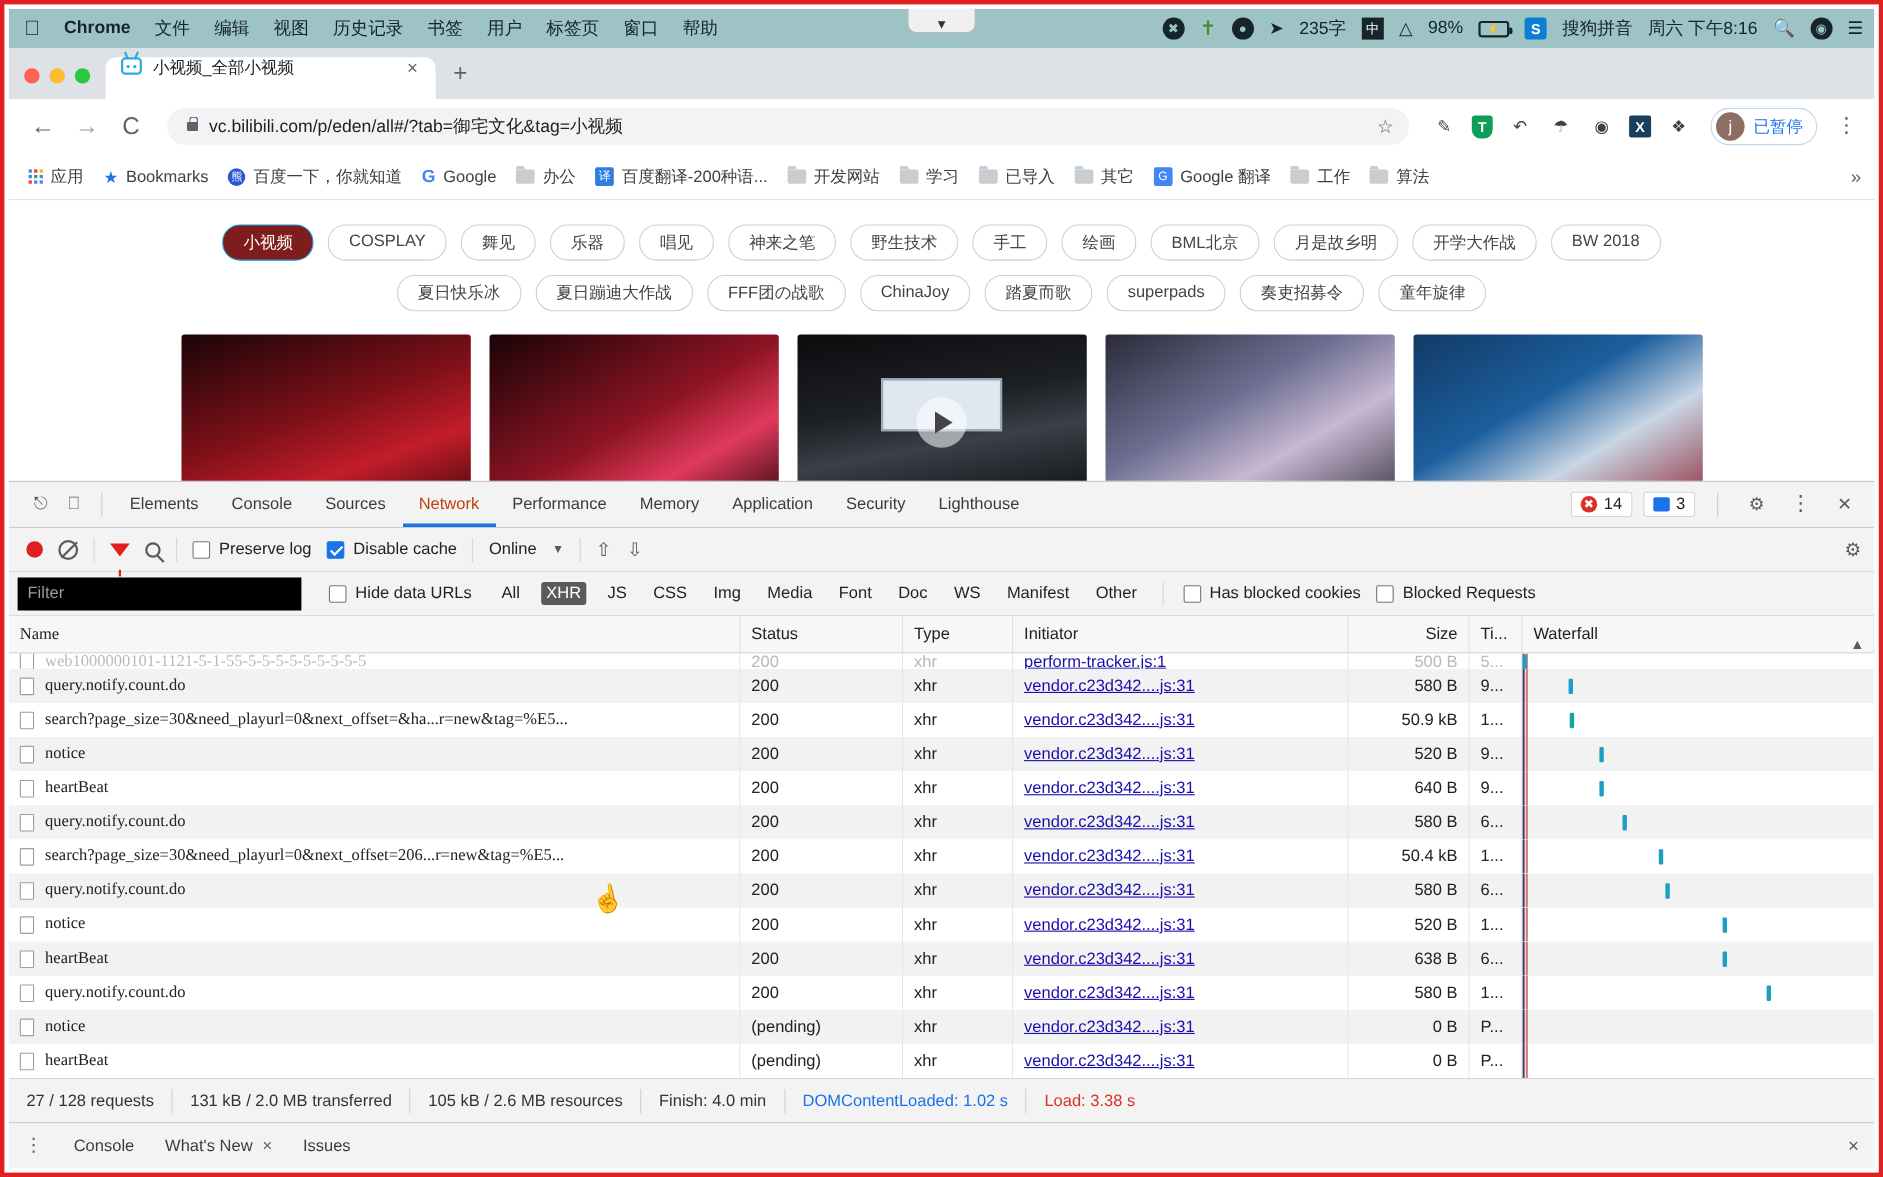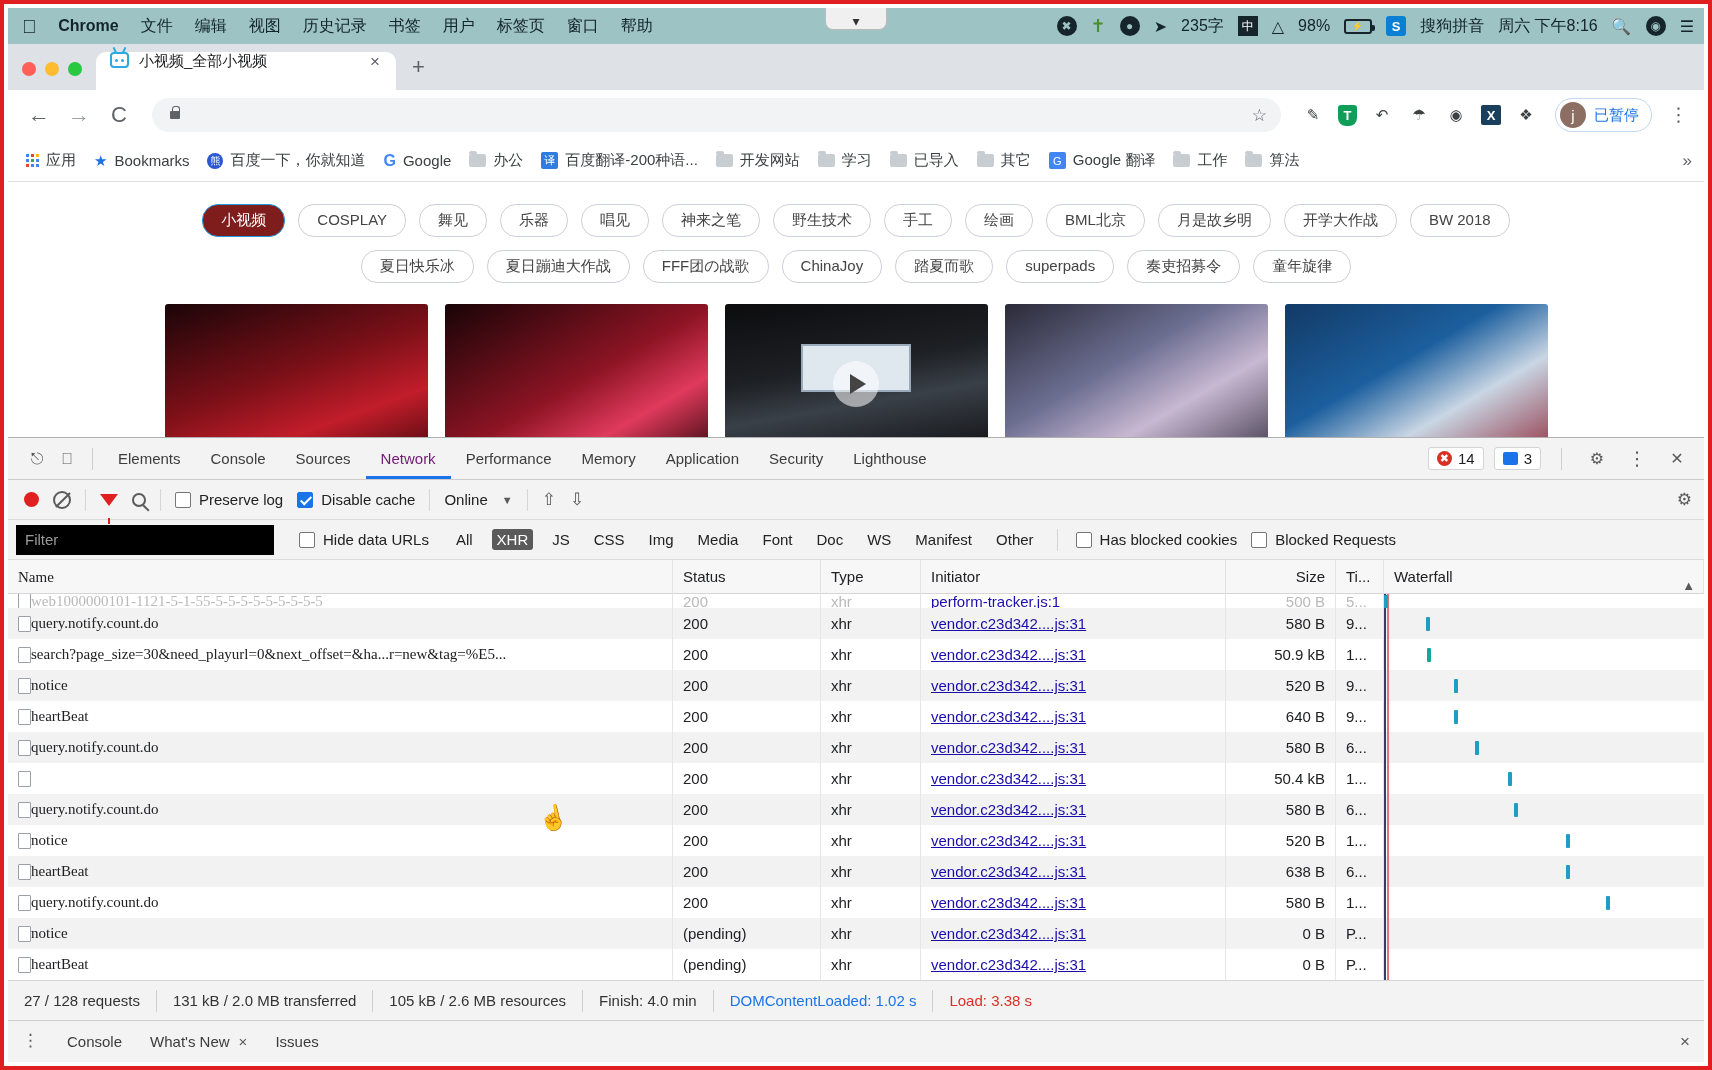--- a/index.html
+++ b/index.html
@@ -152,21 +152,21 @@
 
   
   .devtools { flex:1 1 auto; display:flex; flex-direction:column; background:#f3f3f3;
               border-top:1px solid #b0b0b0; min-height:0; }
   .dt-tabs { height:42px; flex:0 0 42px; display:flex; align-items:center; gap:0;
              border-bottom:1px solid #cdcdcd; padding-left:14px; background:#f3f3f3; }
   .dt-ic { width:30px; height:28px; display:flex; align-items:center; justify-content:center;
            color:#5a5a5a; }
   .dt-sep { width:1px; height:22px; background:#cfcfcf; margin:0 10px; }
   .dt-tab { padding:0 15px; height:41px; line-height:41px; font-size:15px; color:#3c3c3c; white-space:nowrap; }
-  .dt-tab.active { color:#701a75; box-shadow: inset 0 -3px 0 #1a73e8; }
+  .dt-tab.active { color:#c2410c; box-shadow: inset 0 -3px 0 #1a73e8; }
   .dt-right { margin-left:auto; display:flex; align-items:center; gap:10px; padding-right:12px; }
   .badge { display:flex; align-items:center; gap:6px; font-size:15px; color:#202124;
            border:1px solid #d4d4d4; border-radius:3px; padding:2px 8px; background:#fff; }
   .err-dot { width:15px; height:15px; border-radius:50%; background:#d93025; color:#fff; font-size:11px;
              display:flex; align-items:center; justify-content:center; }
   .msg-dot { width:15px; height:13px; border-radius:2px; background:#1a73e8; }
 
   .net-toolbar { height:40px; flex:0 0 40px; display:flex; align-items:center; gap:14px;
                  padding:0 12px 0 16px; border-bottom:1px solid #dcdcdc; font-size:15px; color:#222; }
   .rec-dot { width:15px; height:15px; border-radius:50%; background:#e02020; }
@@ -215,21 +215,21 @@
   .col-wf { flex:1 1 auto; position:relative; }
   .sort-caret { position:absolute; right:8px; top:9px; color:#5a5a5a; font-size:13px; }
 
   .tbody { flex:1 1 auto; overflow:hidden; position:relative; }
   .row { height:31px; display:flex; align-items:center; font-size:15px; color:#202124; }
   .row:nth-child(even) { background:#f2f2f2; }
   .row.clipped { height:14px; overflow:hidden; color:#b9b9b9; }
   .cell { padding:0 10px; height:31px; line-height:31px; overflow:hidden; white-space:nowrap;
           border-right:1px solid #e6e6e6; text-overflow:ellipsis; }
   .cell.col-wf { border-right:none; }
-  .namecell { display:flex; align-items:center; gap:0; }
+  .namecell { display:flex; align-items:center; gap:10px; }
   .doc-ic { width:13px; height:16px; border:1.3px solid #9aa0a6; border-radius:1px; background:#fff; flex:0 0 auto; }
   .init-link { color:#1a0dab; text-decoration:underline; }
   .wf-bar { position:absolute; width:4px; height:14px; background:#1f9ec4; top:9px; border-radius:1px; }
   .wf-bar.teal { background:#14a89b; }
   .wf-left { position:absolute; left:0; top:0; bottom:0; width:2px; background:#3a3a6a; }
   .wf-left2 { position:absolute; left:3px; top:0; bottom:0; width:2px; background:#d77; }
   .cursor { position:absolute; left:530px; top:796px; font-size:24px; color:#222; transform:rotate(-12deg); }
 
   .summary { height:40px; flex:0 0 40px; display:flex; align-items:center; gap:0;
              border-top:1px solid #d6d6d6; background:#f3f3f3; font-size:15px; color:#333; }
@@ -305,20 +305,21 @@
       </div>
       <span class="newtab">+</span>
     </div>
 
     <div class="toolbar">
       <span class="navbtn">←</span>
       <span class="navbtn dim">→</span>
       <span class="navbtn">C</span>
       <div class="omnibox">
         <span class="lock"></span>
+        <span class="url">vc.bilibili.com/p/eden/all#/?tab=御宅文化&amp;tag=小视频</span>
         <span class="star">☆</span>
       </div>
       <div class="ext">
         <span class="ext-ic">✎</span>
         <span class="ext-ic ext-t">T</span>
         <span class="ext-ic">↶</span>
         <span class="ext-ic">☂</span>
         <span class="ext-ic">◉</span>
         <span class="ext-ic ext-x">X</span>
         <span class="ext-ic">❖</span>
@@ -628,20 +629,21 @@
               <span class="cell col-time">6...</span>
               <span class="cell col-wf">
                 <span class="wf-left"></span>
                 <span class="wf-left2"></span>
                 <span class="wf-bar" style="left: 91px;"></span>
               </span>
             </div>
             <div class="row">
               <span class="cell col-name namecell">
                 <span class="doc-ic"></span>
+                <span>search?page_size=30&amp;need_playurl=0&amp;next_offset=206...r=new&amp;tag=%E5...</span>
               </span>
               <span class="cell col-status">200</span>
               <span class="cell col-type">xhr</span>
               <span class="cell col-init"><span class="init-link">vendor.c23d342....js:31</span></span>
               <span class="cell col-size">50.4 kB</span>
               <span class="cell col-time">1...</span>
               <span class="cell col-wf">
                 <span class="wf-left"></span>
                 <span class="wf-left2"></span>
                 <span class="wf-bar" style="left: 124px;"></span>

